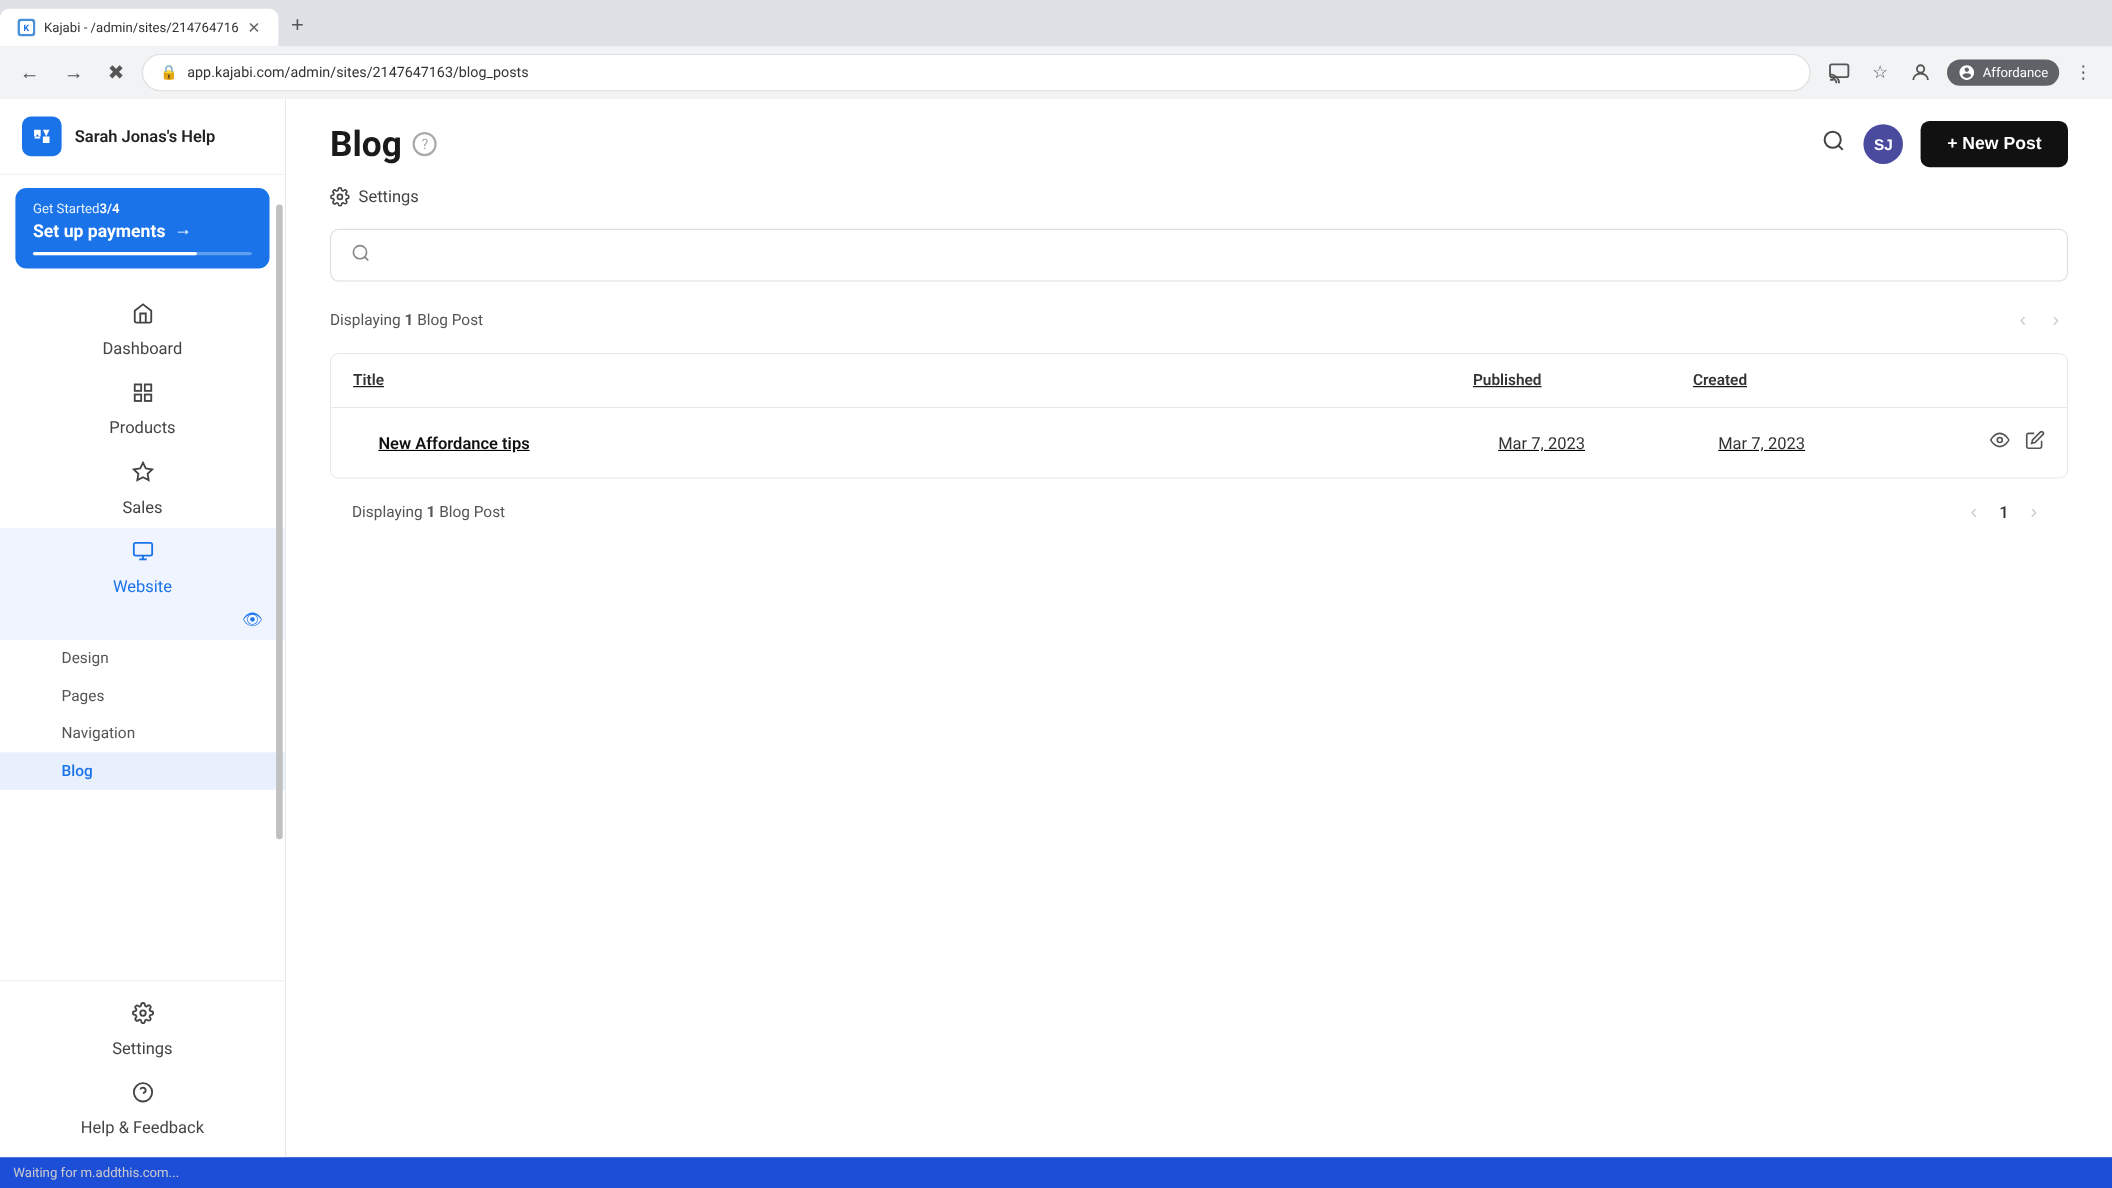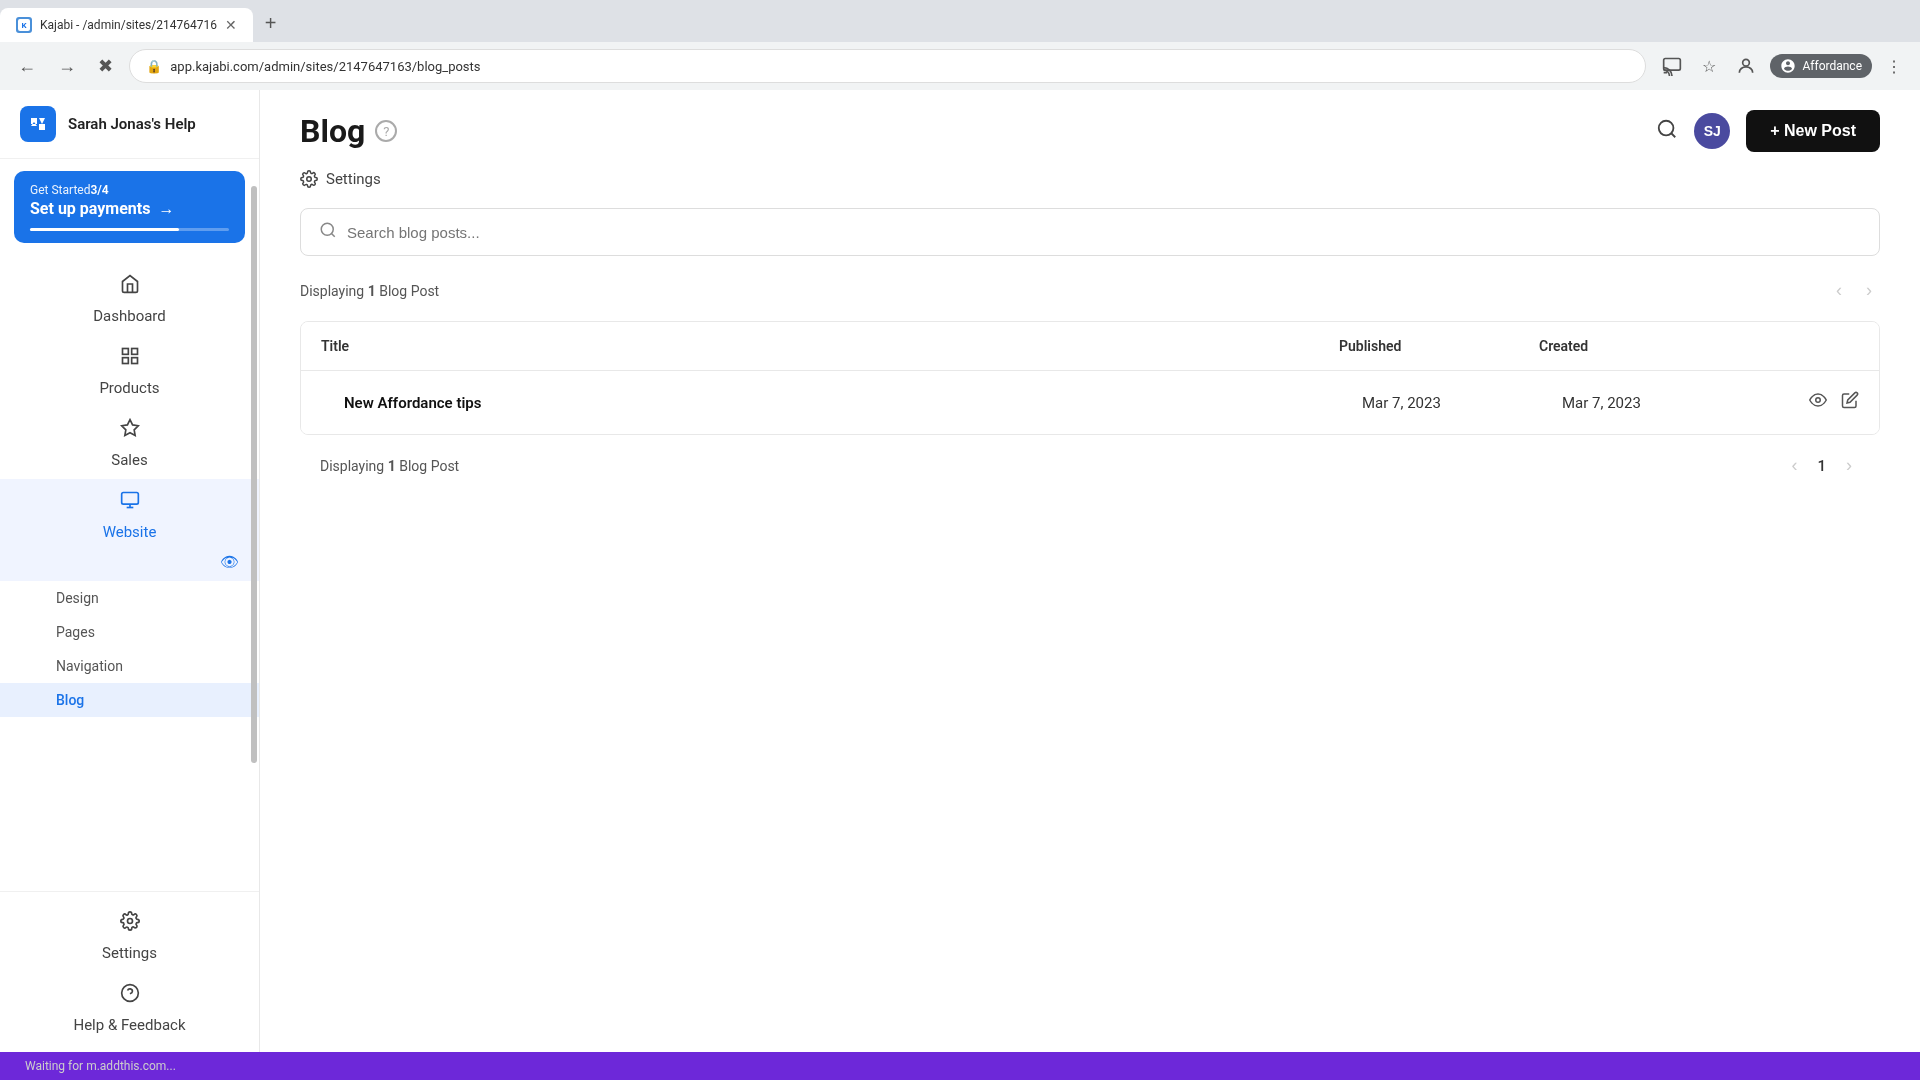--- a/index.html
+++ b/index.html
@@ -70,35 +70,35 @@
 
     .search-bar { border: 1px solid #ddd; border-radius: 8px; padding: 12px 18px; display: flex; align-items: center; gap: 10px; margin-bottom: 20px; background: #fff; }
     .search-bar input { border: none; outline: none; font-size: 15px; color: #555; flex: 1; background: transparent; }
     .search-bar-icon { color: #888; font-size: 16px; }
 
     .list-header { display: flex; justify-content: space-between; align-items: center; margin-bottom: 16px; color: #555; font-size: 14px; }
     .pagination-btns { display: flex; gap: 8px; }
     .page-btn { background: none; border: none; cursor: pointer; color: #555; font-size: 18px; padding: 4px 8px; border-radius: 4px; }
     .page-btn.disabled { color: #ccc; cursor: default; }
 
-    .table-container { border: 1px solid #e8e8e8; border-radius: 8px; overflow: hidden; }
+    .table-container { border: 1px solid #e8e8e8; border-radius: 8px; overflow: hidden; text-decoration: underline; }
     .table-head { display: grid; grid-template-columns: 1fr 200px 200px 120px; border-bottom: 1px solid #e8e8e8; padding: 16px 20px; background: #fff; }
     .table-head-cell { font-size: 14px; font-weight: 600; color: #333; }
     .table-row { display: grid; grid-template-columns: 1fr 200px 200px 120px; padding: 20px 20px; border-bottom: 1px solid #f0f0f0; align-items: center; background: #fff; }
     .table-row:last-child { border-bottom: none; }
     .table-cell { font-size: 15px; color: #333; margin-left: 23px; }
     .table-cell.title { font-weight: 600; color: #111; }
     .row-actions { display: flex; gap: 14px; justify-content: flex-end; }
     .row-action-btn { background: none; border: none; cursor: pointer; color: #555; font-size: 18px; }
 
     .bottom-pagination { display: flex; justify-content: space-between; align-items: center; padding: 16px 20px 0; color: #555; font-size: 14px; }
     .bottom-page-controls { display: flex; align-items: center; gap: 12px; }
     .page-number { font-size: 15px; color: #333; font-weight: 500; }
 
-    .status-bar { height: 28px; background: #6d28d9; color: #ccc; font-size: 12px; display: flex; align-items: center; padding: 0 25px; }
+    .status-bar { height: 28px; background: #1d4ed8; color: #ccc; font-size: 12px; display: flex; align-items: center; padding: 0 12px; }
 
     
     .sidebar-relative { position: relative; }
     .sidebar-scrollbar { position: absolute; right: 2px; top: 10%; width: 6px; height: 60%; background: #c0c0c0; border-radius: 3px; }
   </style>
 </head>
 <body>
 
 <div class="browser-chrome">
   <div class="browser-tabs">
@@ -278,21 +278,20 @@
         <span>Settings</span>
       </div>
 
       <div class="search-bar">
         <span class="search-bar-icon">
           <svg width="18" height="18" viewBox="0 0 24 24" fill="none" stroke="#888" stroke-width="2">
               <circle cx="11" cy="11" r="8"></circle>
               <line x1="21" y1="21" x2="16.65" y2="16.65"></line>
             </svg>
         </span>
-        <input type="text" placeholder="Search blog posts..." style="">
       </div>
 
       <div class="list-header">
         <div>
           <span>Displaying </span><strong>1</strong><span> Blog Post</span>
         </div>
         <div class="pagination-btns">
           <button class="page-btn disabled">‹</button>
           <button class="page-btn disabled">›</button>
         </div>

